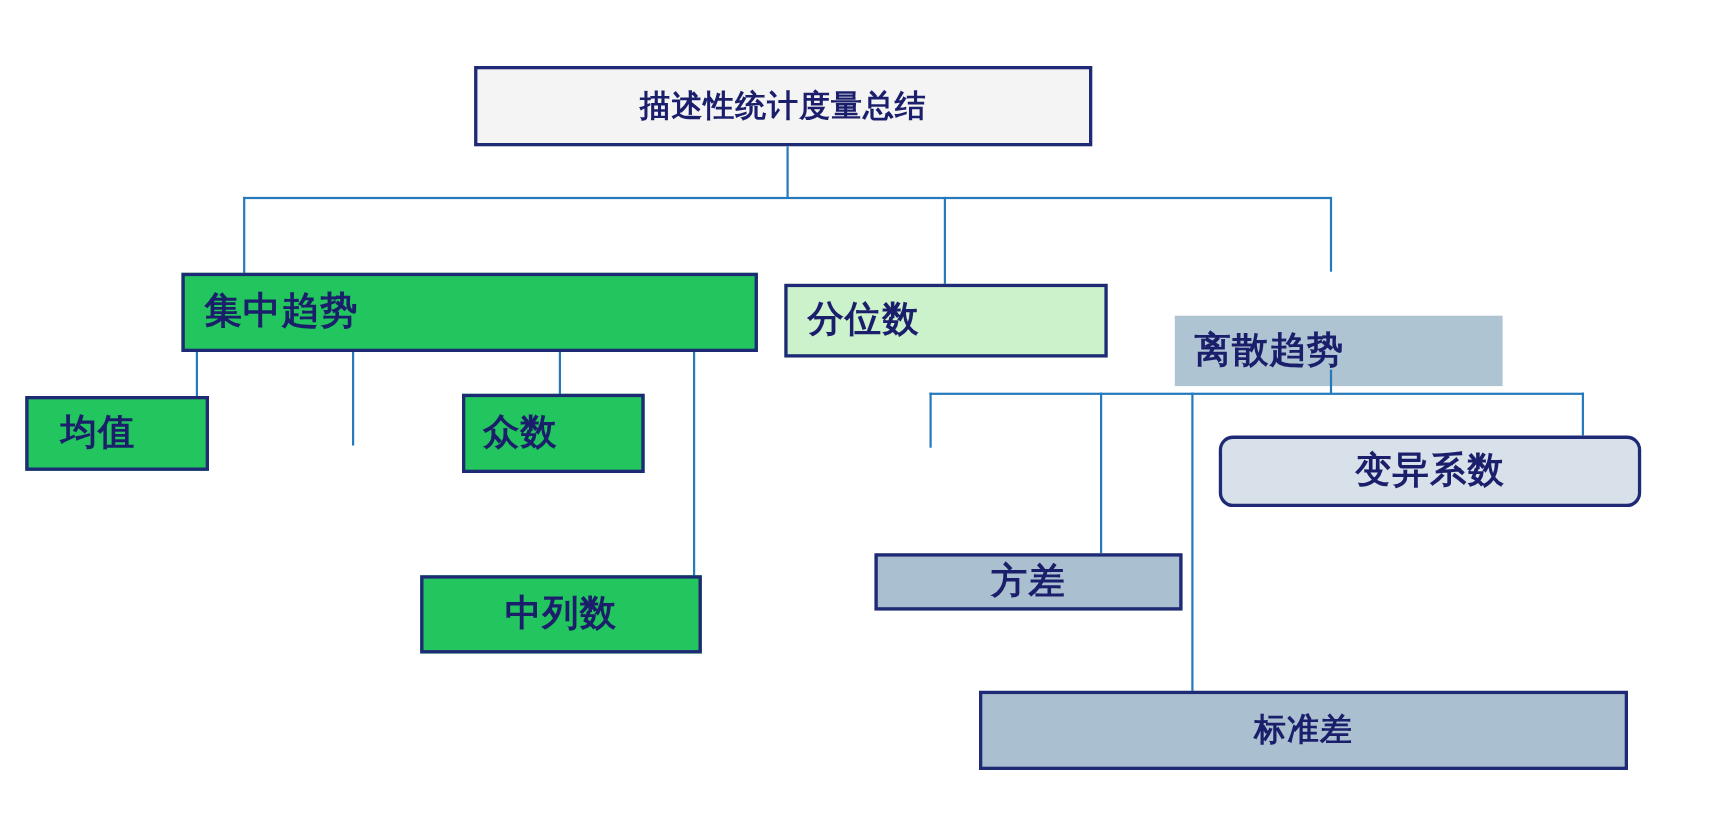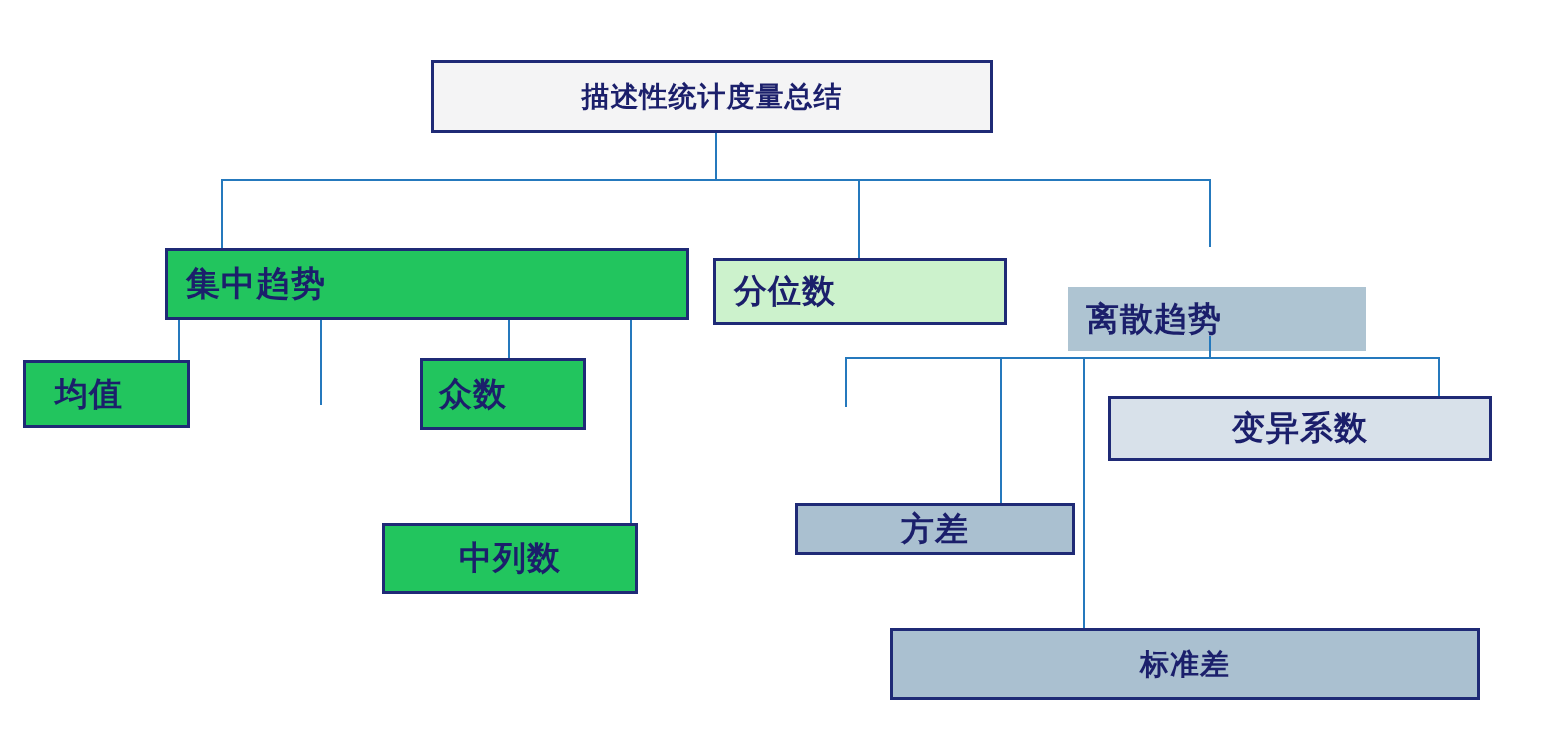--- a/index.html
+++ b/index.html
@@ -85,15 +85,15 @@
   <div class="line line-v" style="left:845px; top:357px; width:2px; height:50px;"></div>
   <div class="line line-v" style="left:1000px; top:357px; width:2px; height:146px;"></div>
   <div class="line line-v" style="left:1083px; top:357px; width:2px; height:287px;"></div>
   <div class="line line-v" style="left:1438px; top:357px; width:2px; height:39px;"></div>
 
 
   <div class="node fill-steel align-center" style="left:795px; top:503px; width:280px; height:52px; font-size:33px;">方差</div>
 
   <div class="node fill-steel align-center" style="left:890px; top:628px; width:590px; height:72px; font-size:29px;">标准差</div>
 
-  <div class="node fill-paleblue align-center" style="left:1108px; top:396px; width:384px; height:65px; font-size:33px;">变异系数</div>
+  <div class="node fill-paleblue align-center" style="left:1108px; top:396px; width:384px; height:65px; font-size:33px;border-radius:13px;">变异系数</div>
 
 </div>
 
 </body></html>

